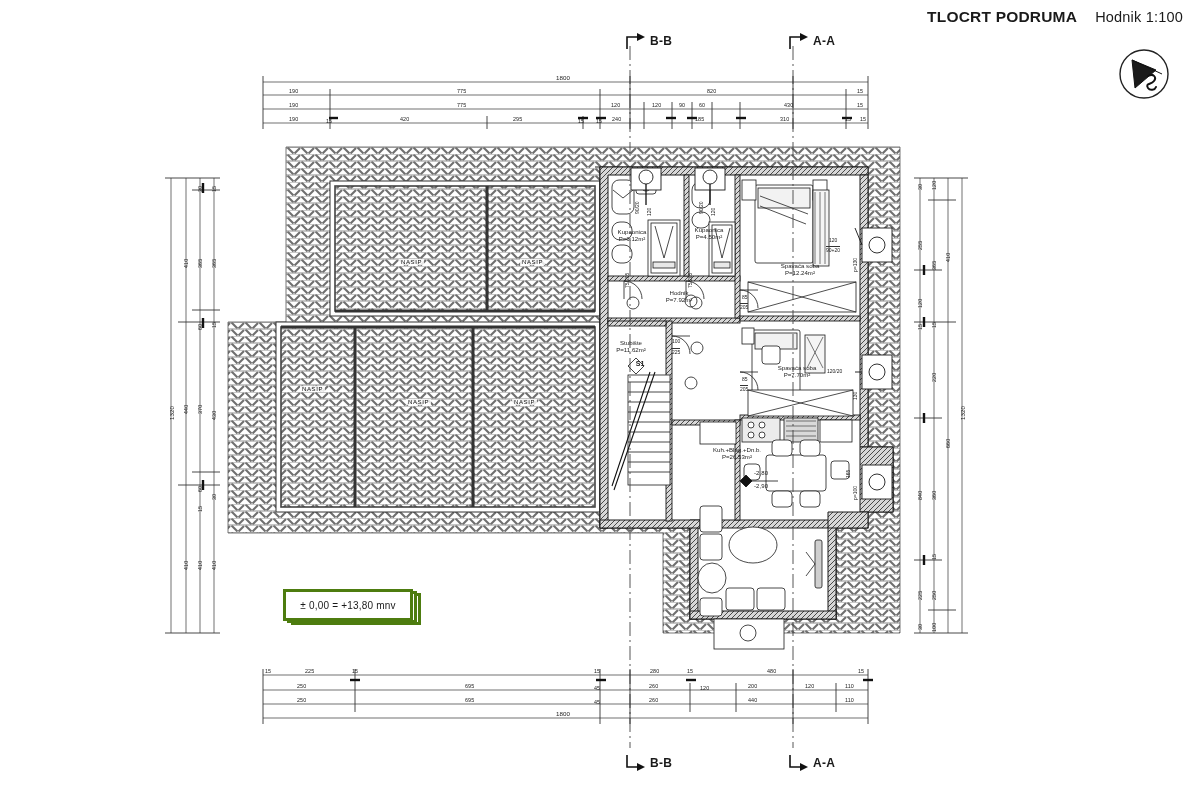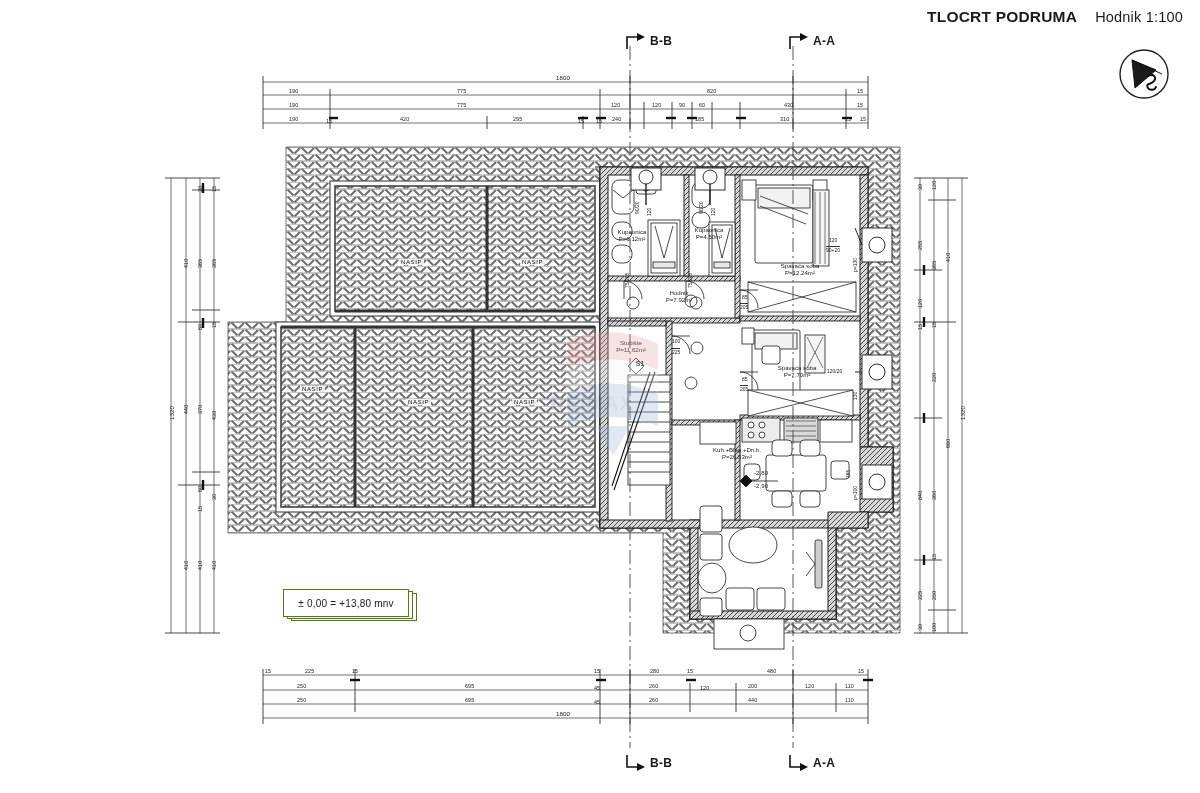--- a/index.html
+++ b/index.html
@@ -33,21 +33,21 @@
   .room .nm{display:block;}
   .room .ar{display:block;}
   .nasip{position:absolute;font-size:6px;letter-spacing:.6px;color:#111;
          background:rgba(255,255,255,.82);padding:0 2px;white-space:nowrap;}
 
   .wlbl{position:absolute;font-size:5px;color:#222;white-space:nowrap;}
   .wlbl.v{transform:rotate(-90deg);transform-origin:0 0;}
 
   
   #datum{position:absolute;left:283px;top:589px;}
-  #datum .b{position:absolute;border:1px solid #4d7c0f;background:#fff;}
+  #datum .b{position:absolute;border:3px solid #4d7c0f;background:#fff;}
   #datum .b1{left:8px;top:4px;width:124px;height:26px;}
   #datum .b2{left:4px;top:2px;width:124px;height:26px;}
   #datum .b3{left:0px;top:0px;width:124px;height:26px;
              display:flex;align-items:center;justify-content:center;
              font-size:10px;letter-spacing:.2px;color:#1a1a1a;}
 
   
   #wm{position:absolute;left:548px;top:330px;width:130px;height:130px;opacity:.30;
       pointer-events:none;}
   #wm .txt{position:absolute;left:2px;top:62px;font-size:20px;font-weight:700;
@@ -572,23 +572,14 @@
   <div class="dimtxt v" style="left:945px;top:262px;">410</div>
   <div class="dimtxt v" style="left:945px;top:448px;">660</div>
   <div class="dimtxt v big" style="left:959px;top:420px;">1320</div>
 
   <div id="datum">
     <div class="b b1"></div>
     <div class="b b2"></div>
     <div class="b b3">± 0,00 = +13,80 mnv</div>
   </div>
 
-  <div id="wm">
-    <svg width="130" height="130" viewBox="0 0 130 130">
-      <path d="M20 10 Q65 -8 110 14 L110 40 Q65 20 20 38 Z" fill="#e8a0a8"></path>
-      <path d="M20 38 Q65 20 110 40 L110 62 Q65 44 20 62 Z" fill="#f4f4f4"></path>
-      <path d="M20 62 Q65 44 110 64 L110 96 Q65 78 20 96 Z" fill="#9fb6d8"></path>
-      <path d="M48 96 L82 96 L65 126 Z" fill="#9fb6d8"></path>
-    </svg>
-    <div class="txt">RE/MAX</div>
-  </div>
 
 </div>
 
 </body></html>

